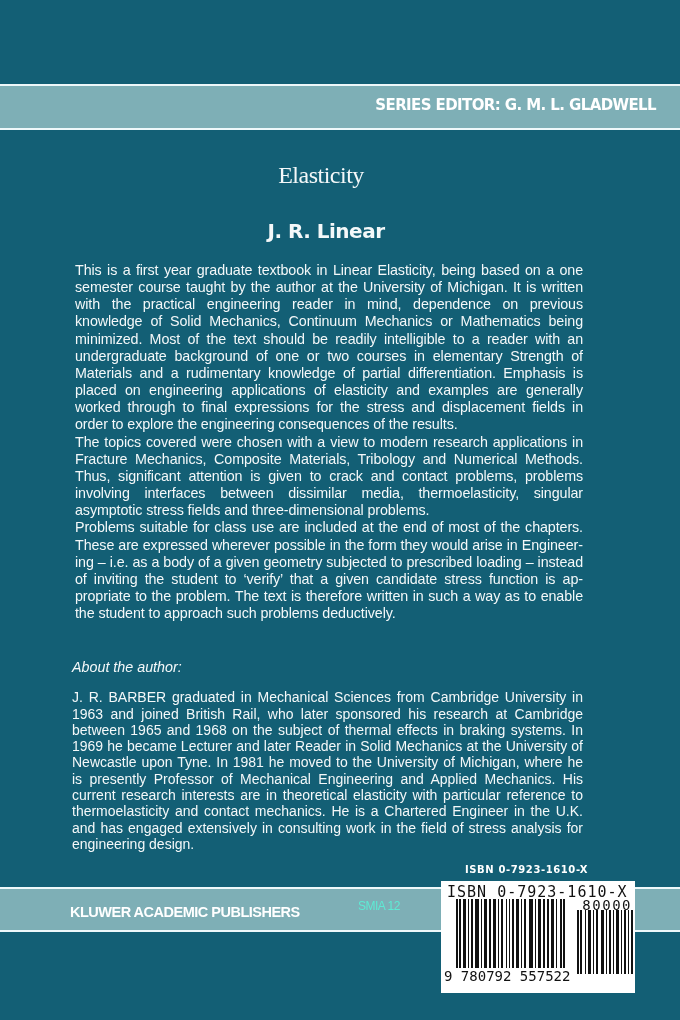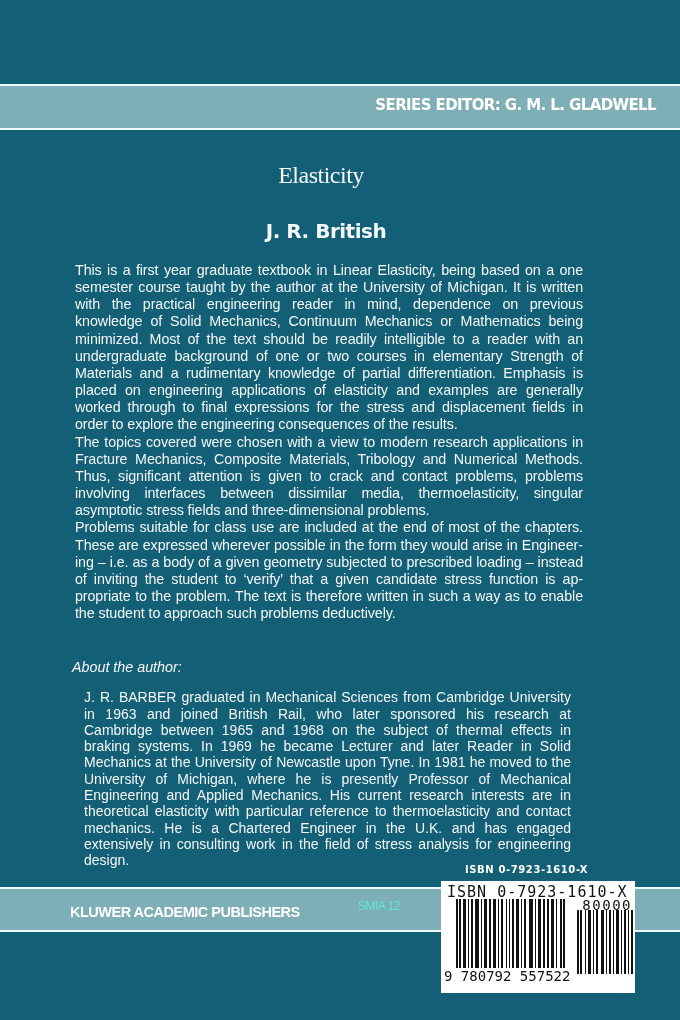--- a/index.html
+++ b/index.html
@@ -38,21 +38,21 @@
       position: absolute; top: 262px; left: 75px; width: 508px;
       font-size: 14.3px; line-height: 17.15px; text-align: justify;
       letter-spacing: -0.1px;
     }
     .blurb p { margin: 0; }
     .about {
       position: absolute; top: 659px; left: 72px; width: 511px;
       font-size: 14px; line-height: 16.3px; text-align: justify;
     }
     .about-heading { font-style: italic; margin: 0 0 14px 0; font-size: 14.3px; }
-    .about p { margin: 12px; }
+    .about p { margin: 0; }
     .isbn-small {
       position: absolute; top: 864px; left: 465px;
       font-family: "DejaVu Sans", sans-serif; font-weight: bold;
       font-size: 10px; letter-spacing: 0.6px; color: #ffffff;
     }
     .publisher {
       position: absolute; top: 904px; left: 70px;
       font-size: 14.5px; font-weight: bold; letter-spacing: -0.5px; color: #ffffff;
     }
     .series-code {
@@ -81,21 +81,21 @@
     .bars-supp { left: 136px; top: 29px; width: 56px; height: 64px; }
     .bars span { position: absolute; top: 0; bottom: 0; background: #111; }
   </style>
 </head>
 <body>
 
 <div class="band band-top"></div>
 <div class="series-editor">SERIES EDITOR: G. M. L. GLADWELL</div>
 
 <div class="title">Elasticity</div>
-<div class="author">J. R. British</div>
+<div class="author">J. R. Linear</div>
 
 <div class="blurb">
   <p>This is a first year graduate textbook in Linear Elasticity, being based on a one semester course taught by the author at the University of Michigan. It is written with the practical engineering reader in mind, dependence on previous knowledge of Solid Mechanics, Continuum Mechanics or Mathematics being minimized. Most of the text should be readily intelligible to a reader with an undergraduate background of one or two courses in elementary Strength of Materials and a rudimentary knowledge of partial differentiation. Emphasis is placed on engineering applications of elasticity and examples are generally worked through to final expressions for the stress and displacement fields in order to explore the engineering consequences of the results.</p>
   <p>The topics covered were chosen with a view to modern research applications in Fracture Mechanics, Composite Materials, Tribology and Numerical Methods. Thus, significant attention is given to crack and contact problems, problems involving interfaces between dissimilar media, thermoelasticity, singular asymptotic stress fields and three-dimensional problems.</p>
   <p>Problems suitable for class use are included at the end of most of the chapters. These are expressed wherever possible in the form they would arise in Engineer­ing – i.e. as a body of a given geometry subjected to prescribed loading – instead of inviting the student to ‘verify’ that a given candidate stress function is ap­propriate to the problem. The text is therefore written in such a way as to enable the student to approach such problems deductively.</p>
 </div>
 
 <div class="about">
   <div class="about-heading">About the author:</div>
   <p>J. R. BARBER graduated in Mechanical Sciences from Cambridge University in 1963 and joined British Rail, who later sponsored his research at Cambridge between 1965 and 1968 on the subject of thermal effects in braking systems. In 1969 he became Lecturer and later Reader in Solid Mechanics at the University of Newcastle upon Tyne. In 1981 he moved to the University of Michigan, where he is presently Professor of Mechanical Engineering and Applied Mechanics. His current research interests are in theoretical elasticity with particular reference to thermoelasticity and contact mechanics. He is a Chartered Engineer in the U.K. and has engaged extensively in consulting work in the field of stress analysis for engineering design.</p>

